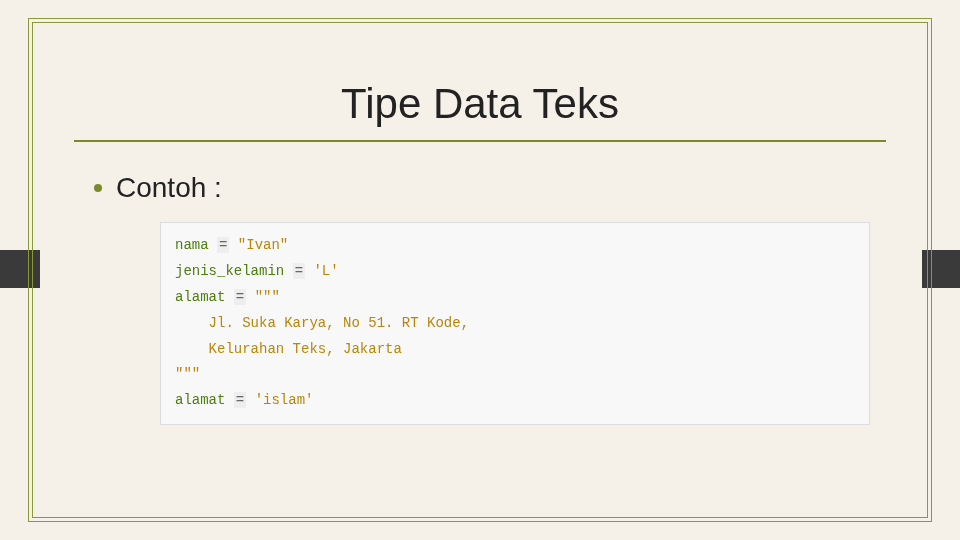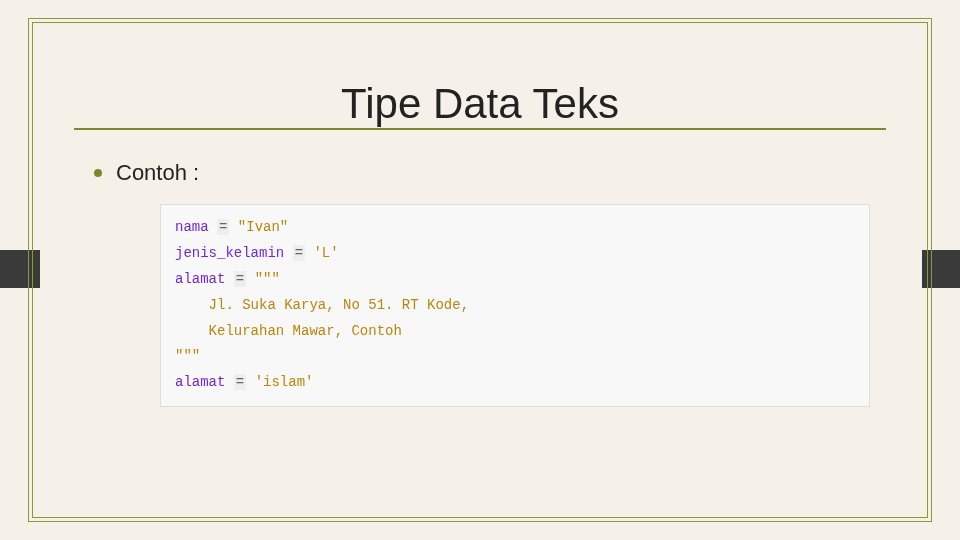--- a/index.html
+++ b/index.html
@@ -47,20 +47,21 @@
     position: absolute;
     top: 80px;
     left: 70px;
     right: 70px;
   }
   .title {
     text-align: center;
     font-size: 42px;
     font-weight: 400;
     color: #222;
+    margin-bottom: 12px;
   }
   .title-underline {
     border: none;
     border-top: 2px solid #7a8a2a;
     margin: 0 4px 30px 4px;
   }
   .bullet-row {
     display: flex;
     align-items: center;
     gap: 14px;
@@ -68,36 +69,36 @@
     margin-bottom: 18px;
   }
   .bullet-dot {
     width: 8px;
     height: 8px;
     background: #7a8a2a;
     border-radius: 50%;
     flex-shrink: 0;
   }
   .bullet-text {
-    font-size: 22px;
+    font-size: 28px;
     color: #222;
   }
   .code-block {
     margin-left: 90px;
     margin-right: 20px;
     background: #f8f8f8;
     border: 1px solid #ddd;
     padding: 10px 14px;
     font-family: Consolas, "Courier New", monospace;
     font-size: 14px;
     line-height: 1.85;
     color: #333;
     white-space: pre;
   }
-  .tok-ident { color: #6d28d9; }
+  .tok-ident { color: #4d7c0f; }
   .tok-op { color: #666; background: #eee; padding: 0 2px; }
   .tok-str { color: #b8860b; }
 </style>
 </head>
 <body>
 
 <div class="tab-left"></div>
 <div class="tab-right"></div>
 
 <div class="frame-outer"></div>
@@ -109,16 +110,16 @@
 
   <div class="bullet-row">
     <span class="bullet-dot"></span>
     <span class="bullet-text">Contoh :</span>
   </div>
 
   <div class="code-block"><span class="tok-ident">nama</span> <span class="tok-op">=</span> <span class="tok-str">"Ivan"</span>
 <span class="tok-ident">jenis_kelamin</span> <span class="tok-op">=</span> <span class="tok-str">'L'</span>
 <span class="tok-ident">alamat</span> <span class="tok-op">=</span> <span class="tok-str">"""</span>
 <span class="tok-str">    Jl. Suka Karya, No 51. RT Kode,</span>
-<span class="tok-str">    Kelurahan Mawar, Contoh</span>
+<span class="tok-str">    Kelurahan Teks, Jakarta</span>
 <span class="tok-str">"""</span>
 <span class="tok-ident">alamat</span> <span class="tok-op">=</span> <span class="tok-str">'islam'</span></div>
 </div>
 
 </body></html>

